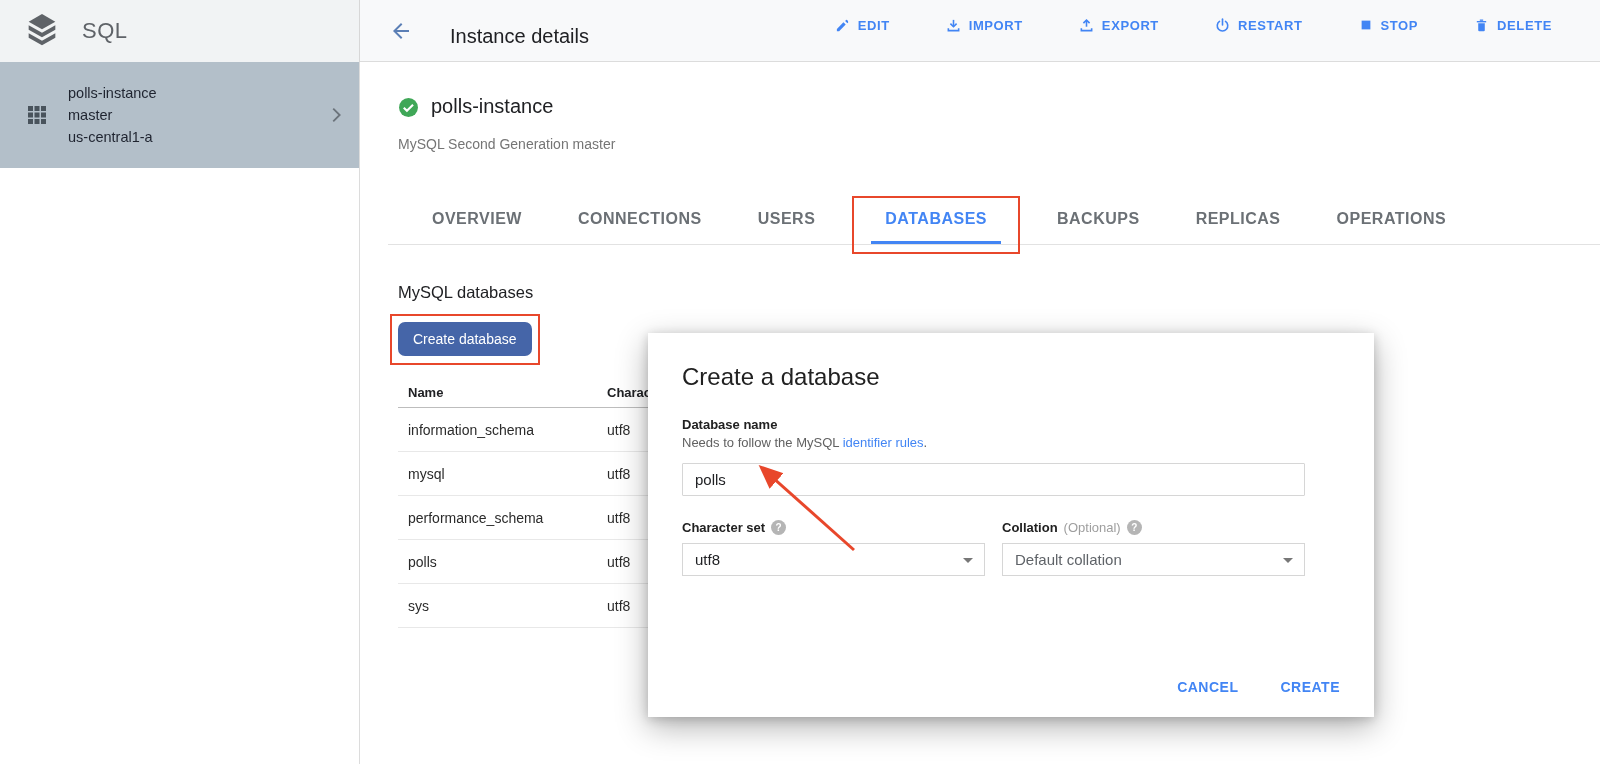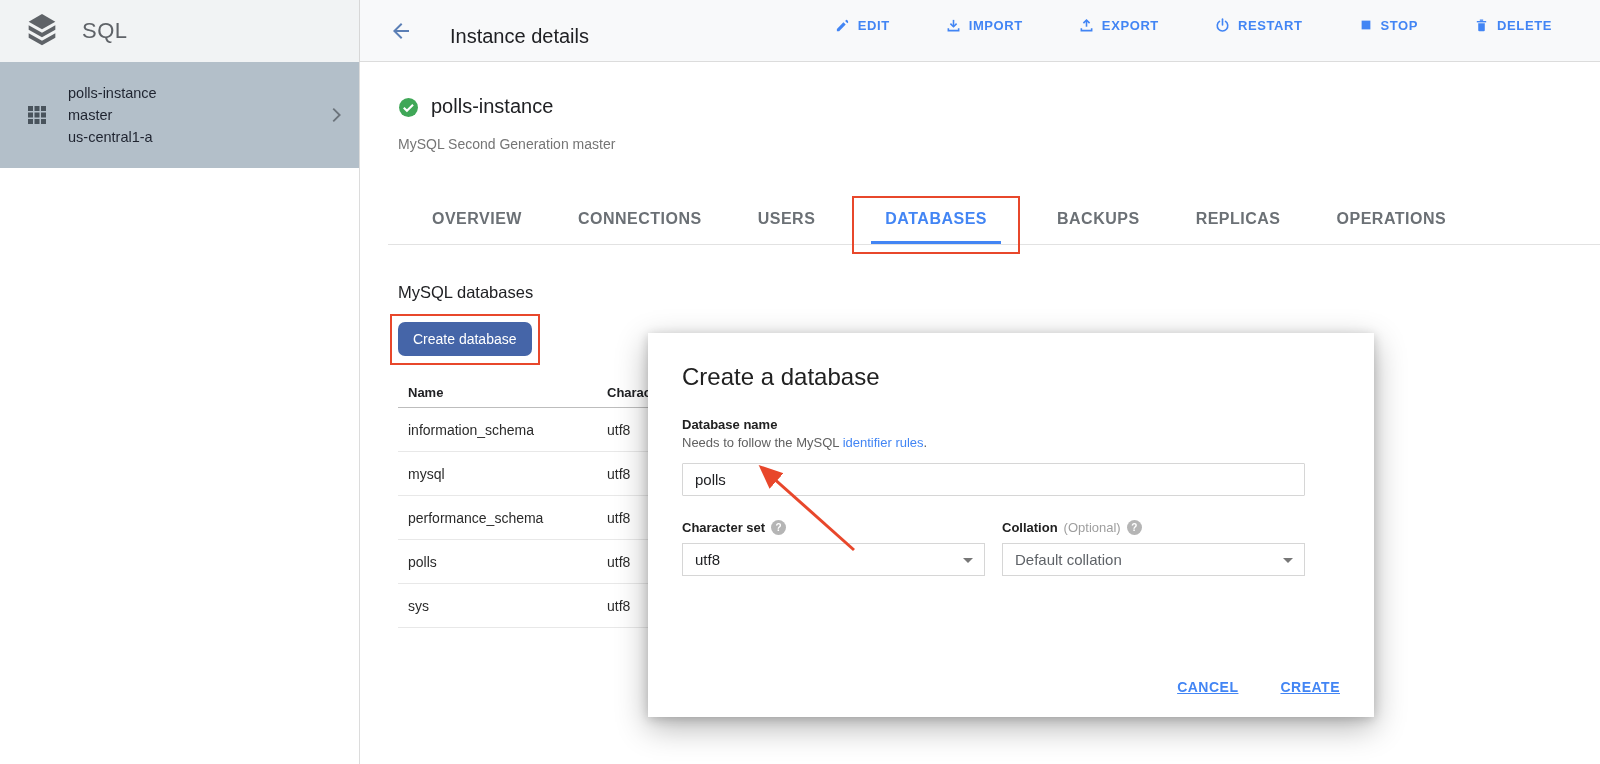--- a/index.html
+++ b/index.html
@@ -55,21 +55,21 @@
   .dlg-row { display:flex; gap:17px; margin-top:24px; }
   .dlg-col { width:303px; }
   .dlg-col-label { font-size:13px; font-weight:700; color:#212121; display:flex; align-items:center; gap:6px; }
   .opt { color:#9e9e9e; font-weight:400; }
   .help-ico { width:15px; height:15px; border-radius:50%; background:#b5b5b5; color:#fff; font-size:10px; display:inline-flex; align-items:center; justify-content:center; font-weight:700; cursor:pointer; }
   .help-ico::after { content:"?"; }
   .dlg-select { margin-top:8px; height:33px; border:1px solid #d6d6d6; display:flex; align-items:center; padding:0 12px; font-size:15px; position:relative; cursor:pointer; }
   .caret { position:absolute; right:11px; top:14px; width:0; height:0; border-left:5px solid transparent; border-right:5px solid transparent; border-top:5px solid #777; }
   .muted { color:#5f6368; }
   .dlg-actions { position:absolute; right:34px; bottom:22px; display:flex; gap:42px; }
-  .dlg-btn { background:none; border:none; color:#4285f4; font-weight:700; font-size:14px; letter-spacing:.5px; cursor:pointer; font-family:inherit;text-decoration:underline; }
+  .dlg-btn { background:none; border:none; color:#4285f4; font-weight:700; font-size:14px; letter-spacing:.5px; cursor:pointer; font-family:inherit; }
 
   
   .arrow-svg { position:absolute; left:742px; top:452px; z-index:20; pointer-events:none; }
 </style>
 </head>
 <body>
 
 <div class="stage">
 
   <div class="topbar">

